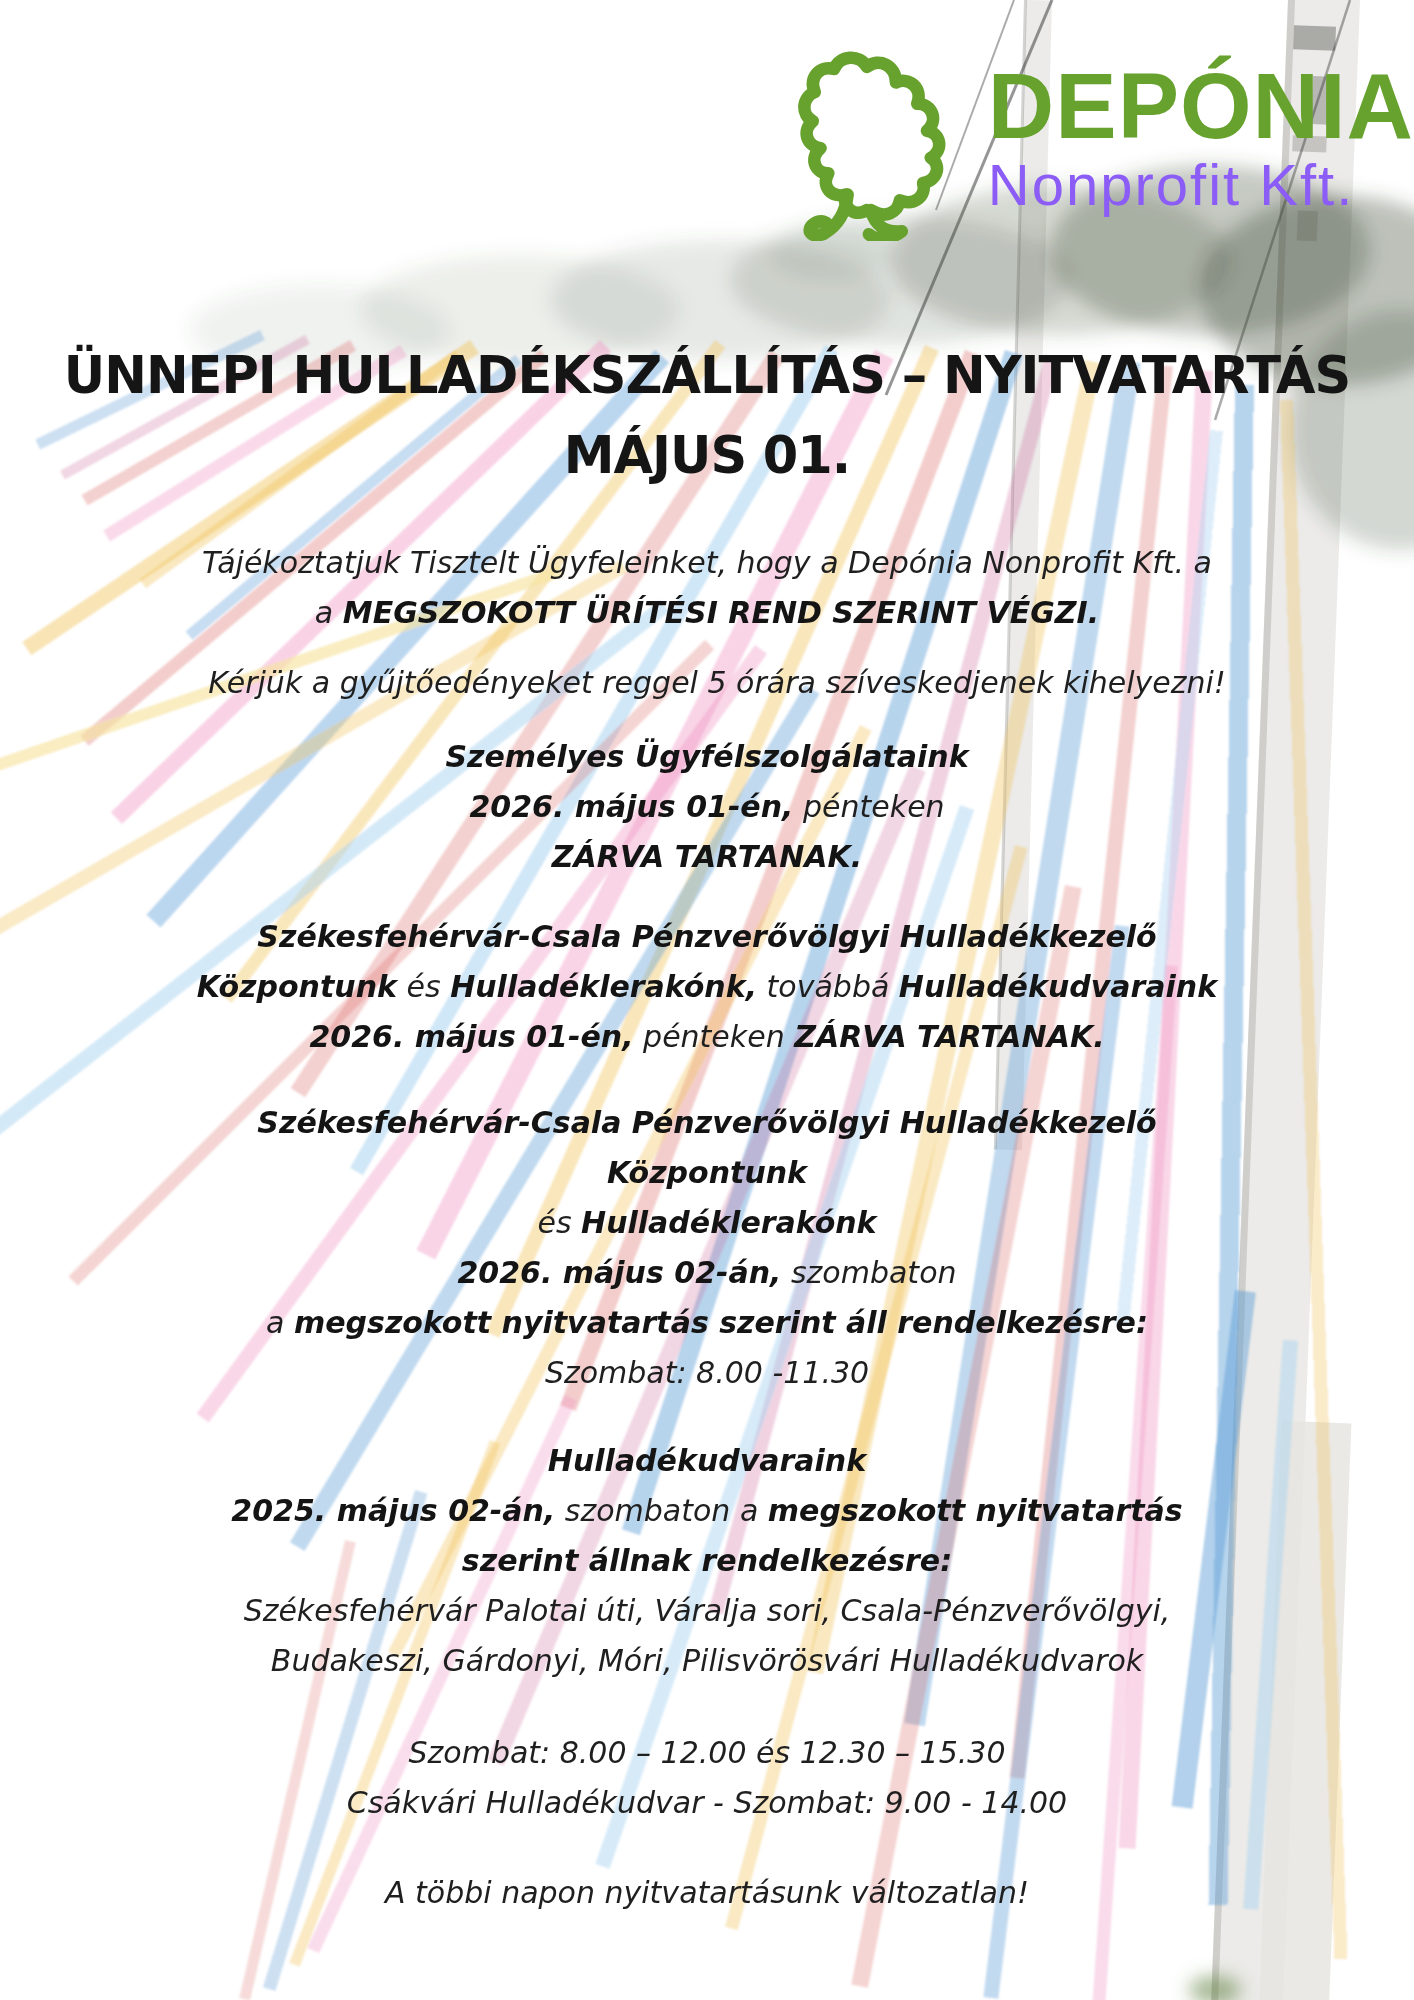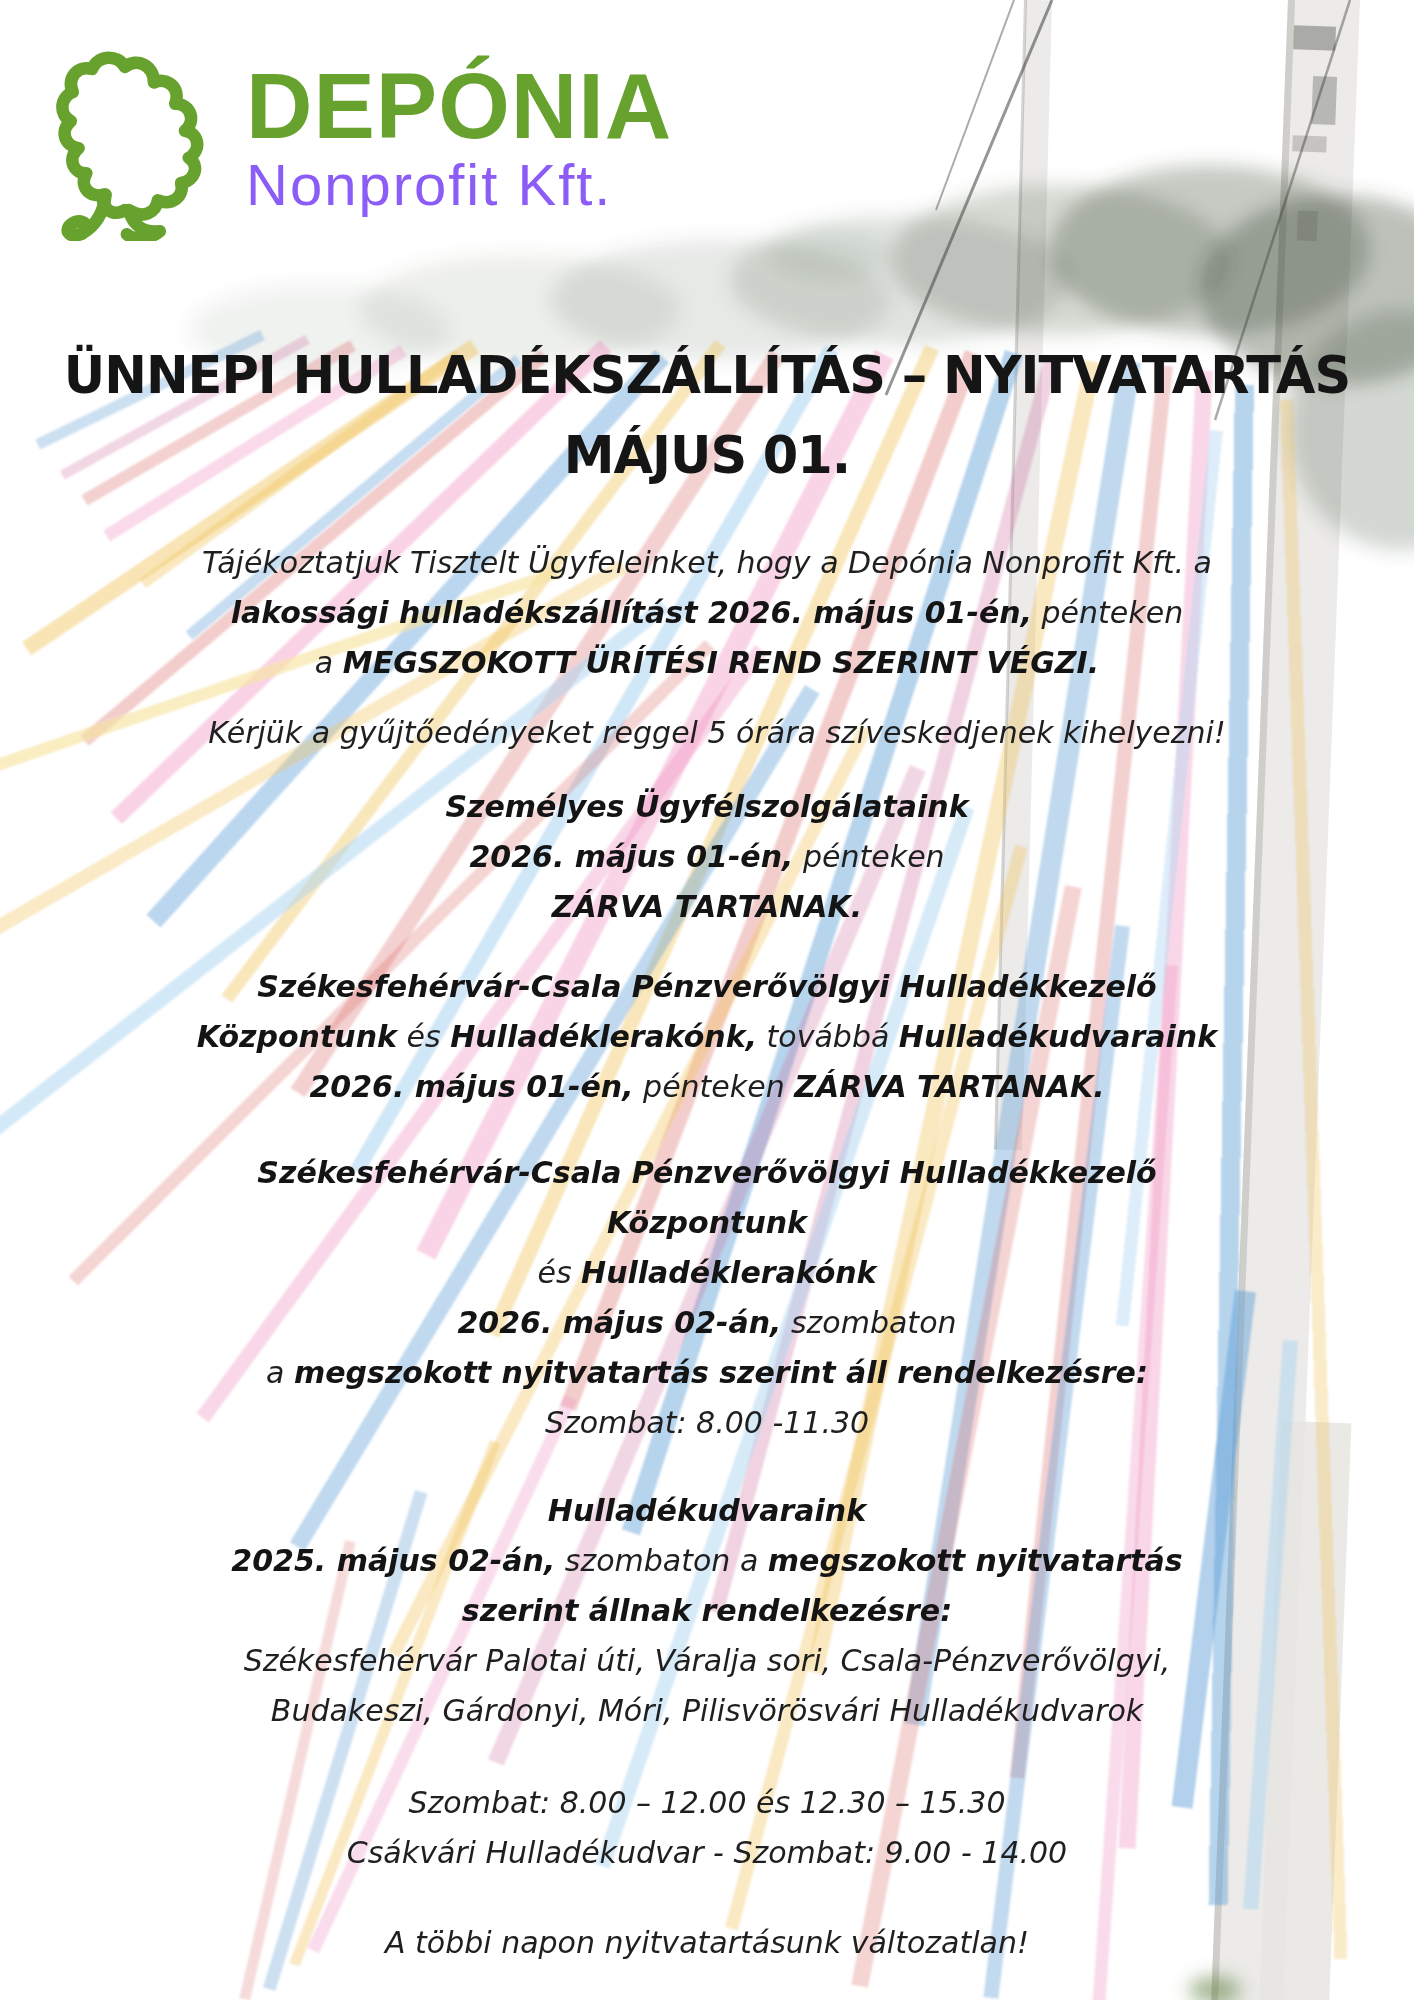--- a/index.html
+++ b/index.html
@@ -14,22 +14,22 @@
   .bg{
     position:absolute;inset:0;z-index:0;
   }
   .content{
     position:relative;z-index:2;
     width:100%;
     text-align:center;
   }
   
   .logo-row{
-    display:flex;justify-content:flex-start;align-items:flex-start;
-    gap:38px;padding-top:36px;height:214px;margin-left:40px;
+    display:flex;justify-content:flex-end;align-items:flex-start;
+    gap:38px;padding-top:36px;height:214px;
   }
   .logo-tree{width:168px;height:205px;flex:0 0 auto;}
   .logo-text{padding-top:22px;text-align:left;}
   .brand{
     font-family:"Liberation Sans",sans-serif;
     font-size:92px;font-weight:bold;line-height:96px;
     color:#67a22e;letter-spacing:1px;
   }
   .brand-sub{
     font-family:"Liberation Sans",sans-serif;
@@ -183,21 +183,20 @@
     </div>
   </div>
 
   <div class="title-block">
     <div class="title-line">ÜNNEPI HULLADÉKSZÁLLÍTÁS – NYITVATARTÁS</div>
     <div class="title-line">MÁJUS 01.</div>
   </div>
 
   <p class="block mt-intro">
     <span class="line">Tájékoztatjuk Tisztelt Ügyfeleinket, hogy a Depónia Nonprofit Kft. a</span>
-    <span class="line"><span class="b">lakossági hulladékszállítást 2026. május 01-én,</span><span> pénteken</span></span>
     <span class="line"><span>a </span><span class="b">MEGSZOKOTT ÜRÍTÉSI REND SZERINT VÉGZI.</span></span>
   </p>
 
   <p class="block mt-note">
     <span class="line it">Kérjük a gyűjtőedényeket reggel 5 órára szíveskedjenek kihelyezni!</span>
   </p>
 
   <p class="block mt-office">
     <span class="line b">Személyes Ügyfélszolgálataink</span>
     <span class="line"><span class="b">2026. május 01-én,</span><span> pénteken</span></span>

